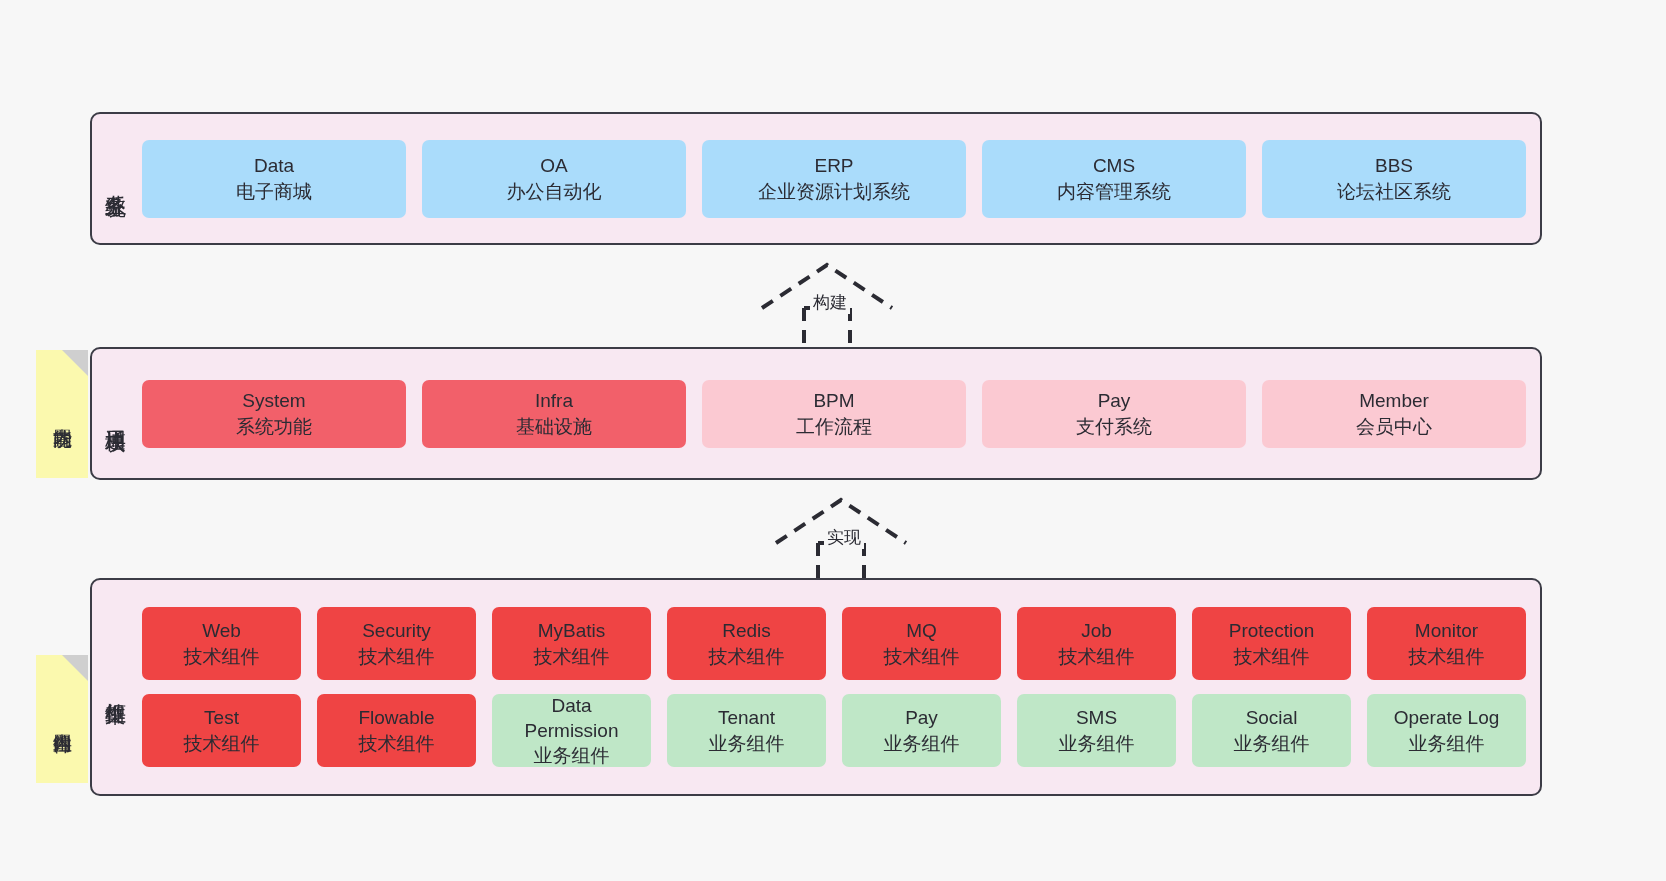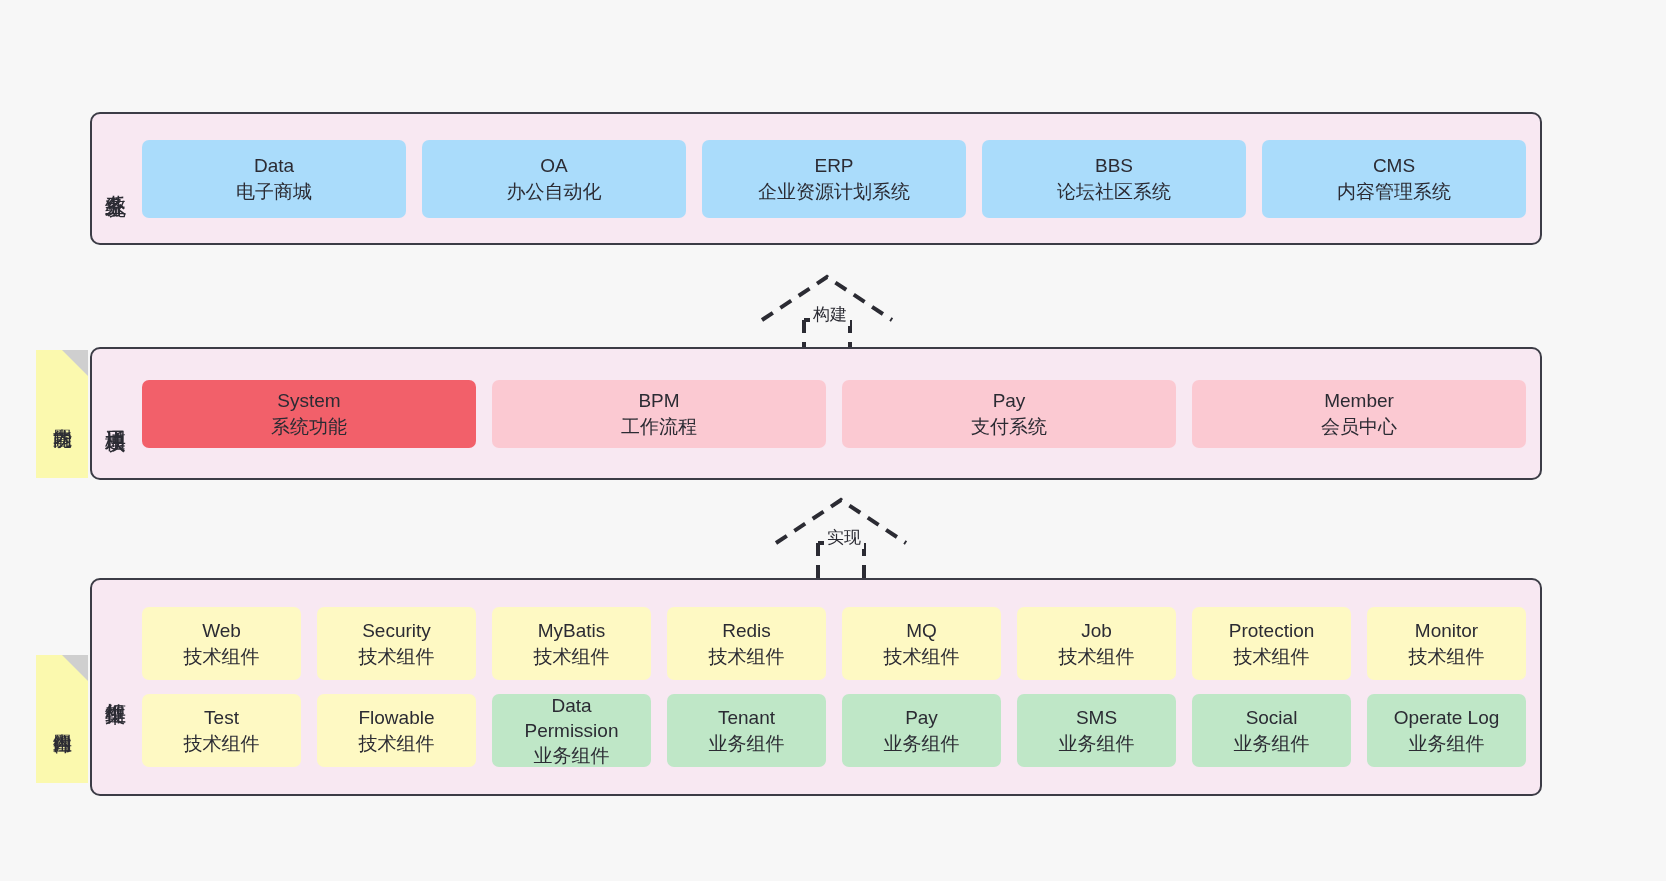--- a/index.html
+++ b/index.html
@@ -77,21 +77,21 @@
     font-size: 19px;
     line-height: 1.32;
     color: #2b2b33;
     padding: 4px 6px;
   }
   .card .ln { display: block; }
 
   .c-blue        { background: #aadcfb; }
   .c-red         { background: #f2606a; }
   .c-pink        { background: #fbc9d2; text-align: center; }
-  .c-green       { background: #fef9c3; }
+  .c-green       { background: #ef4444; }
   .c-green-light { background: #bfe7c7; }
 
   .h-business  { height: 78px; }
   .h-module    { height: 68px; }
   .h-component { height: 73px; }
 
   
   .sticky {
     position: absolute;
     box-sizing: border-box;
@@ -151,34 +151,34 @@
           <span class="ln">办公自动化</span>
         </div>
 
         <div class="card c-blue h-business">
           <span class="ln">ERP</span>
           <span class="ln">企业资源计划系统</span>
         </div>
 
 
         <div class="card c-blue h-business">
+          <span class="ln">CMS</span>
+          <span class="ln">内容管理系统</span>
+        </div>
+
+        <div class="card c-blue h-business">
           <span class="ln">BBS</span>
           <span class="ln">论坛社区系统</span>
         </div>
 
-        <div class="card c-blue h-business">
-          <span class="ln">CMS</span>
-          <span class="ln">内容管理系统</span>
-        </div>
-
       </div>
     </div>
   </div>
 
-  <div class="arrow-wrap" style="left:752px; top:270px; width:160px; height:90px;">
+  <div class="arrow-wrap" style="left:752px; top:258px; width:160px; height:90px;">
     <svg width="160" height="90" viewBox="0 0 160 90">
       <path d="M 10 50 L 75 7 L 140 50" fill="none" stroke="#2b2b33" stroke-width="4" stroke-dasharray="13,9" stroke-linecap="butt"></path>
       <path d="M 52 50 L 52 90 M 98 50 L 98 90 M 52 50 L 98 50" fill="none" stroke="#2b2b33" stroke-width="4" stroke-dasharray="13,9" stroke-linecap="butt"></path>
     </svg>
     <div class="arrow-label" style="left:58px; top:33px;">构建</div>
   </div>
 
   <div class="sticky" style="left:36px; top:350px; width:52px; height:128px;">
     <span class="fold"></span>
     <span>内置功能</span>
@@ -187,20 +187,24 @@
   <div class="layer" style="left:90px; top:347px; width:1452px; height:133px;">
     <div class="layer-title">通用模块</div>
     <div class="layer-body">
       <div class="row">
 
         <div class="card c-red h-module">
           <span class="ln">System</span>
           <span class="ln">系统功能</span>
         </div>
 
+        <div class="card c-red h-module">
+          <span class="ln">Infra</span>
+          <span class="ln">基础设施</span>
+        </div>
 
         <div class="card c-pink h-module">
           <span class="ln">BPM</span>
           <span class="ln">工作流程</span>
         </div>
 
         <div class="card c-pink h-module">
           <span class="ln">Pay</span>
           <span class="ln">支付系统</span>
         </div>

